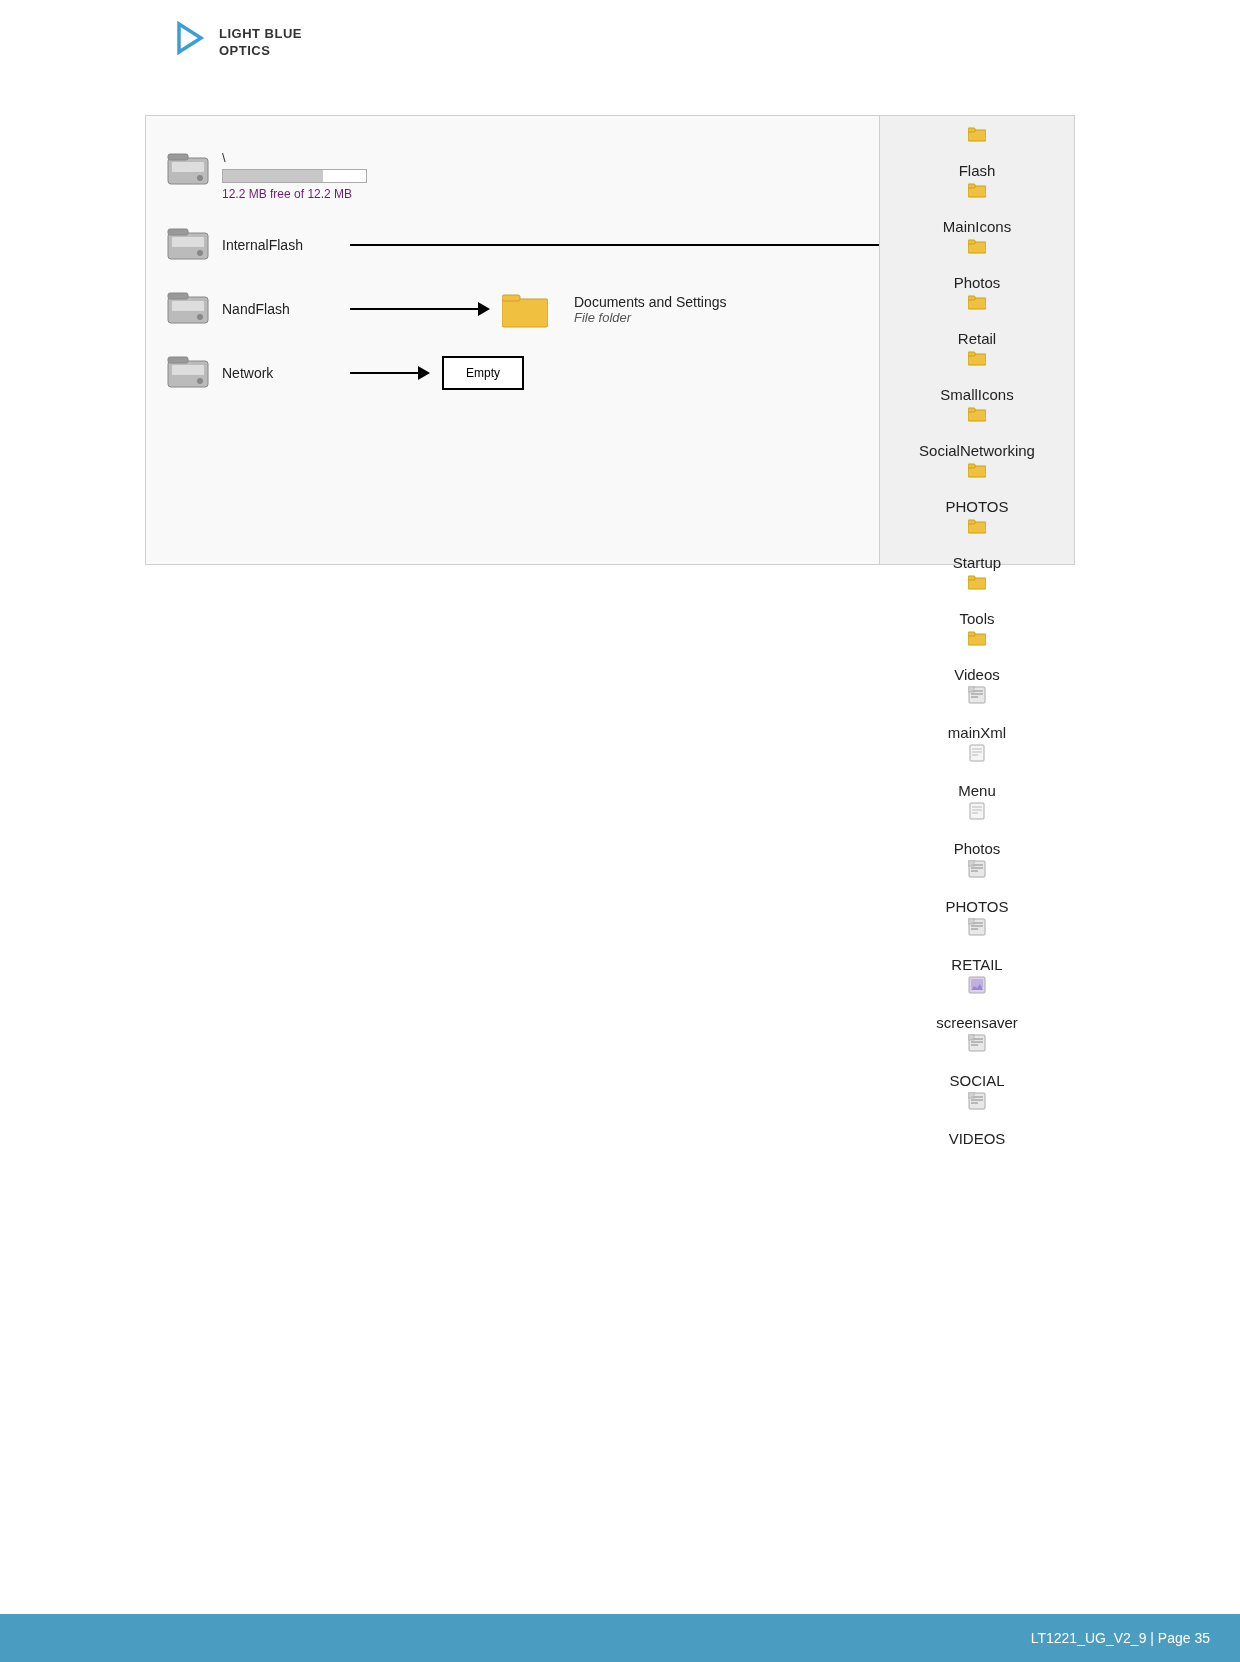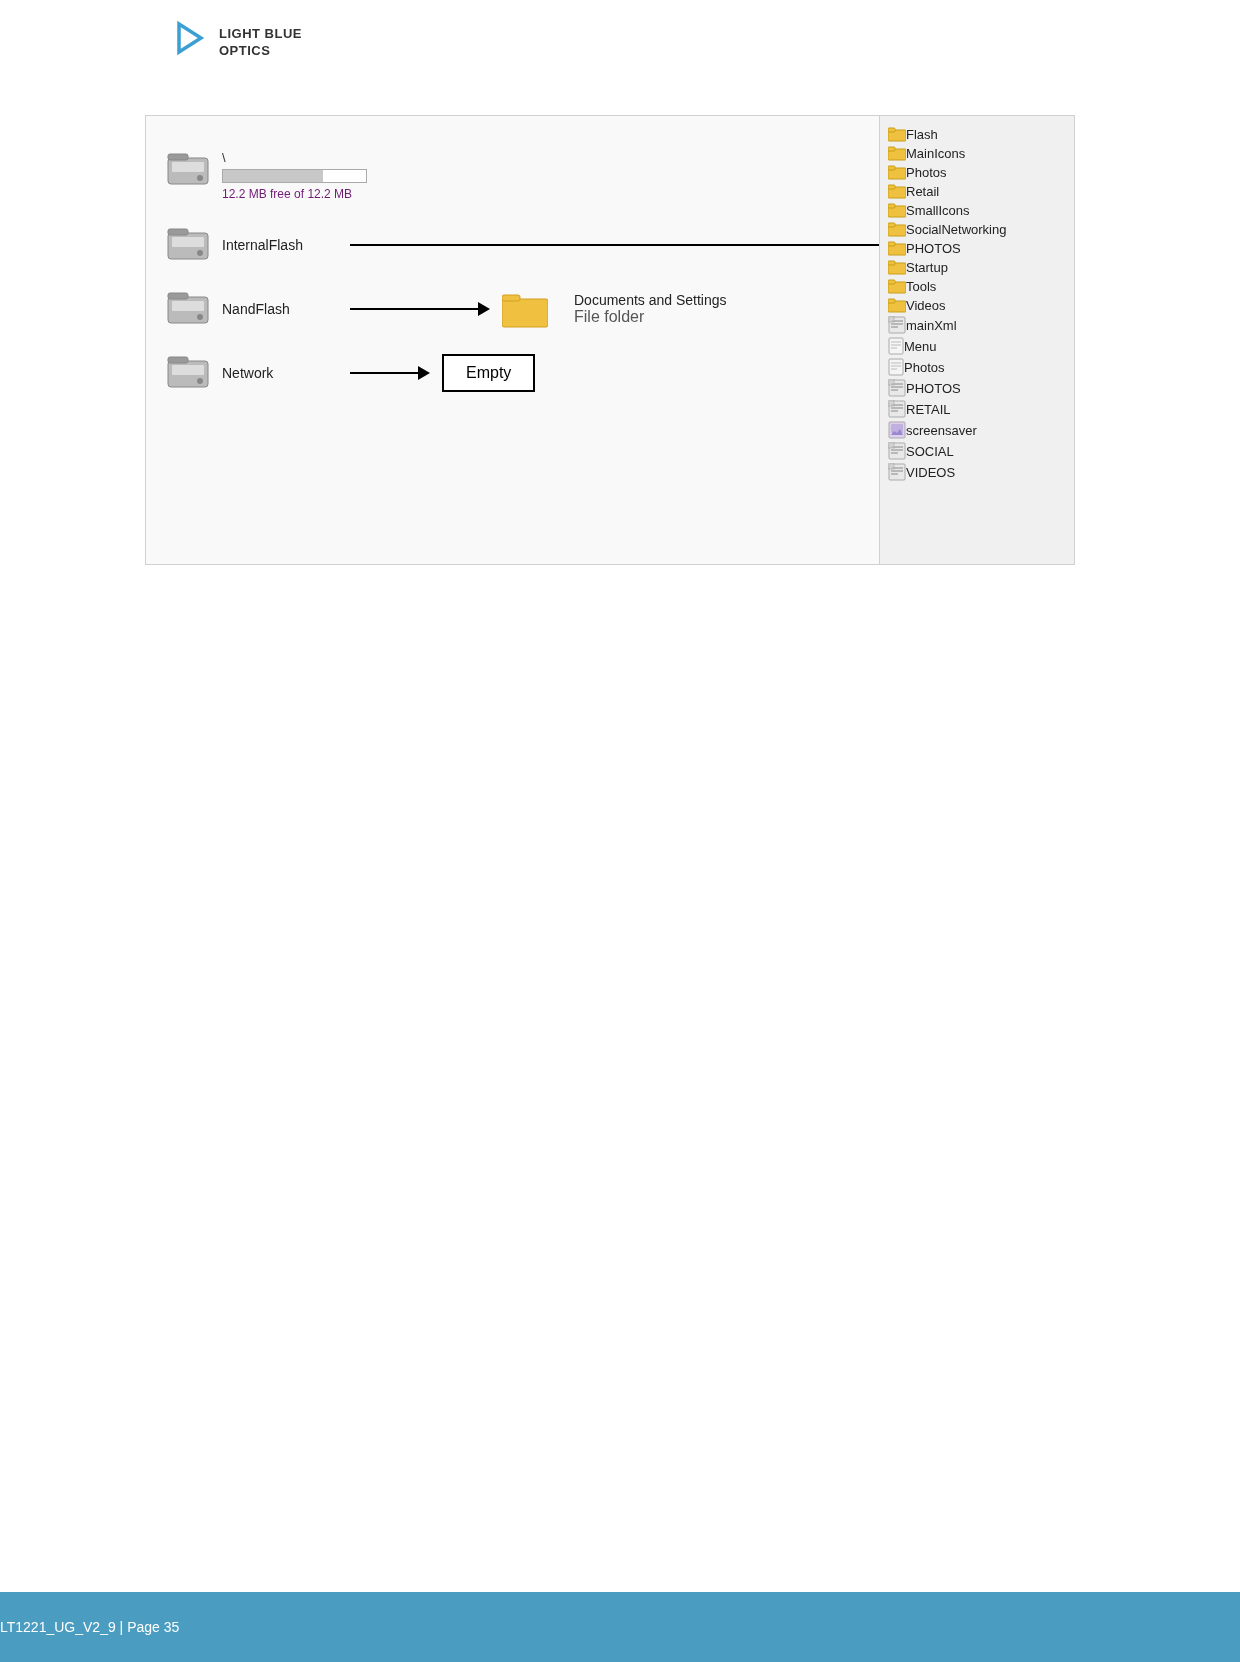--- a/index.html
+++ b/index.html
@@ -112,21 +112,21 @@
       height: 0;
       border-top: 7px solid transparent;
       border-bottom: 7px solid transparent;
       border-left: 12px solid #000;
     }
 
     
     .empty-box {
       border: 2px solid #000;
       padding: 8px 22px;
-      font-size: 16px;
+      font-size: 12px;
       font-weight: normal;
       color: #000;
       background: #fff;
     }
 
     
     .folder-container {
       display: flex;
       align-items: center;
       gap: 26px;
@@ -134,58 +134,60 @@
     }
     .folder-icon {
       width: 46px;
       height: 40px;
     }
     .folder-label {
       font-size: 14px;
       color: #222;
     }
     .folder-sublabel {
-      font-size: 16px;
+      font-size: 13px;
       color: #555;
+      font-style: italic;
     }
 
     
     .file-list-panel {
       position: absolute;
       right: 0;
       top: 0;
       bottom: 0;
       width: 195px;
       background: #f0f0f0;
       border-left: 1px solid #d0d0d0;
       padding: 10px 8px;
       display: flex;
       flex-direction: column;
       gap: 3px;
     }
 
     .file-item {
       display: flex;
       align-items: center;
-      gap: 0;
-      font-size: 13px;
+      gap: 20px;
+      font-size: 15px;
       color: #222;
+      flex-direction: column;
     }
 
     
     .footer {
       position: absolute;
       bottom: 0;
       left: 0;
       right: 0;
-      height: 70px;
+      height: 48px;
       background: #4a9cc0;
       display: flex;
       align-items: center;
-      justify-content: flex-start;
+      justify-content: flex-end;
       padding-right: 30px;
     }
     .footer-text {
       color: #fff;
       font-size: 14px;
     }
 
     
     .icon-folder-sm {
       width: 18px;

